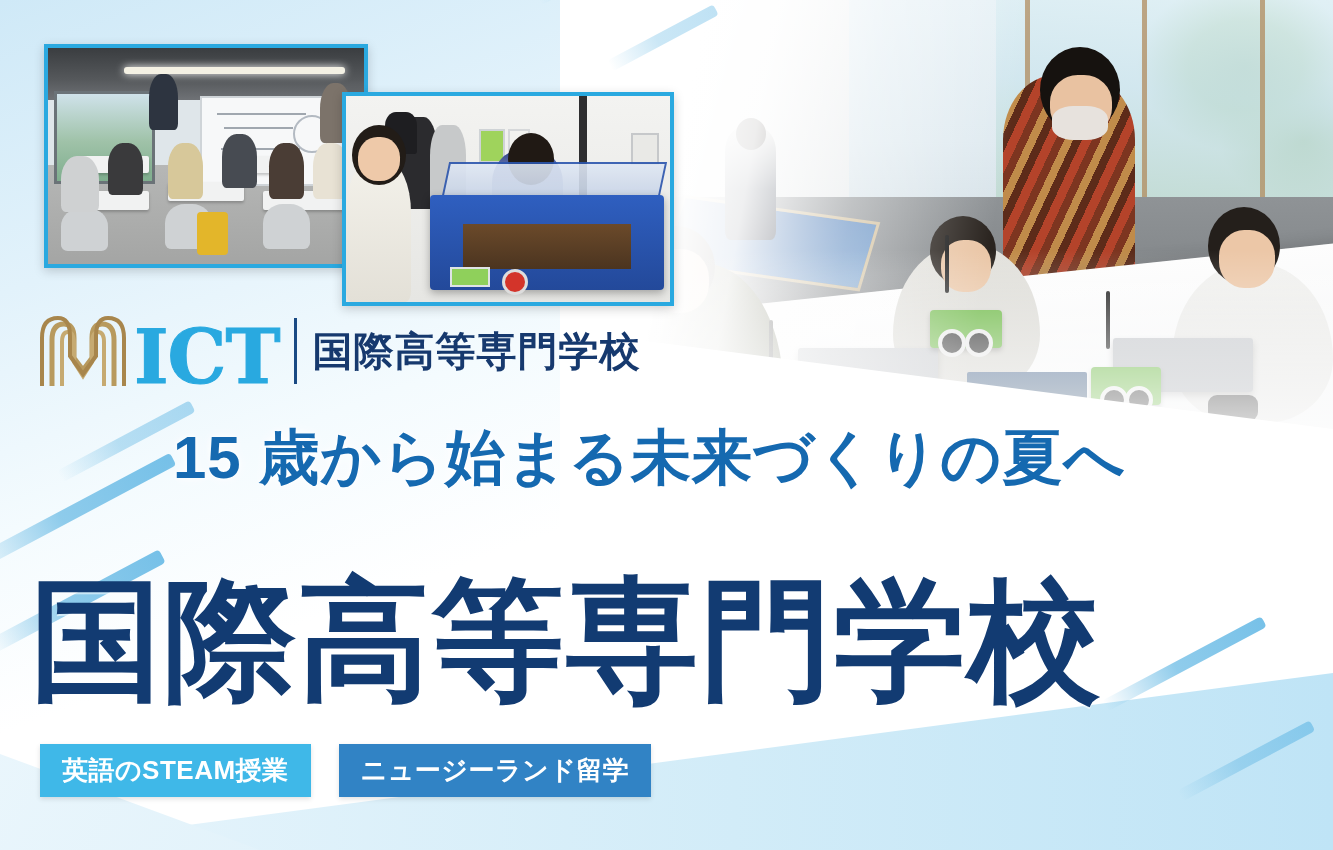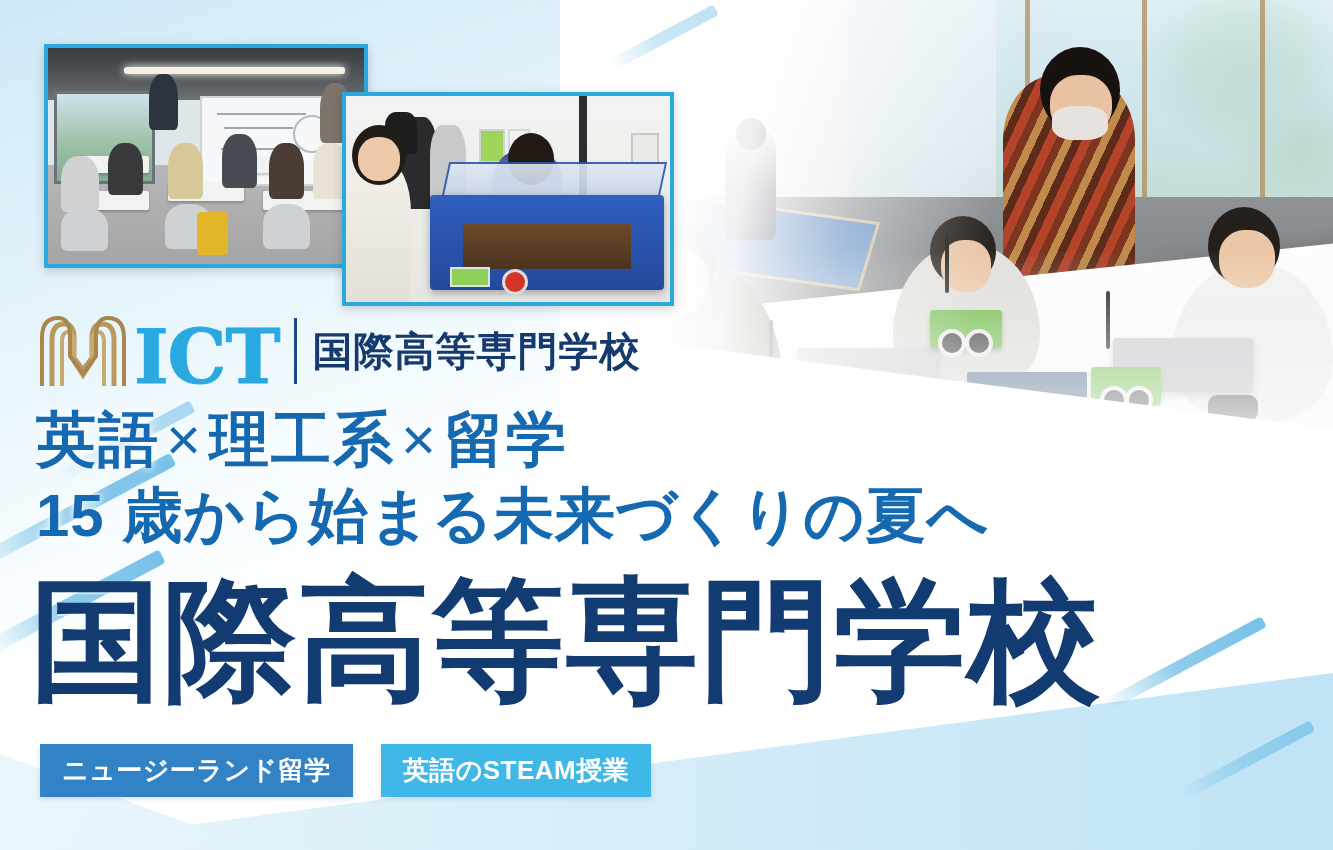--- a/index.html
+++ b/index.html
@@ -208,21 +208,21 @@
 
   
   .headline{
     position:absolute;left:36px;top:408px;width:1090px;
     color:#1569b0;
     font-weight:700;
     line-height:1.06;
     text-shadow:0 0 6px rgba(255,255,255,.9), 0 0 14px rgba(255,255,255,.8);
   }
   .headline .l1{font-size:60px;letter-spacing:2px;display:block;white-space:nowrap;}
-  .headline .l2{font-size:60px;letter-spacing:1px;display:block;white-space:nowrap;margin-top:12px;}
+  .headline .l2{font-size:60px;letter-spacing:1px;display:block;white-space:nowrap;margin-top:18px;text-align:right;}
   .headline .x{font-weight:400;padding:0 6px;}
 
   
   .bigtitle{
     position:absolute;left:30px;top:575px;
     font-size:132px;font-weight:700;letter-spacing:2px;
     color:#123b72;line-height:1;white-space:nowrap;
     text-shadow:0 2px 0 rgba(255,255,255,.55);
   }
 
@@ -378,24 +378,23 @@
       </svg>
     </div>
     <div class="logo-ict">ICT</div>
     <div class="logo-divider"></div>
     <div class="logo-text">
       <div class="logo-text-bottom">国際高等専門学校</div>
     </div>
   </div>
 
   <div class="headline">
-    <span class="l1"><span>英語</span><span class="x">×</span><span>理工系</span><span class="x">×</span><span>留学</span></span>
     <span class="l2">15 歳から始まる未来づくりの夏へ</span>
   </div>
 
   <div class="bigtitle">国際高等専門学校</div>
 
   <div class="pills">
+    <div class="pill pill-1" style="background: rgb(63, 184, 232);">英語のSTEAM授業</div>
     <div class="pill pill-2" style="background: rgb(49, 131, 197);">ニュージーランド留学</div>
-    <div class="pill pill-1" style="background: rgb(63, 184, 232);">英語のSTEAM授業</div>
   </div>
 
 </div>
 
 </body></html>

